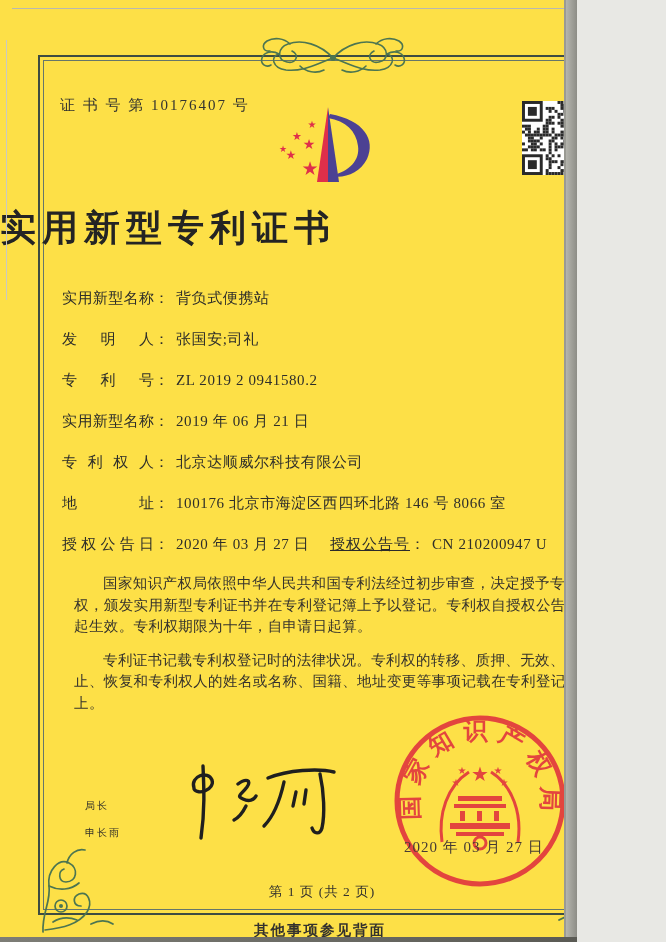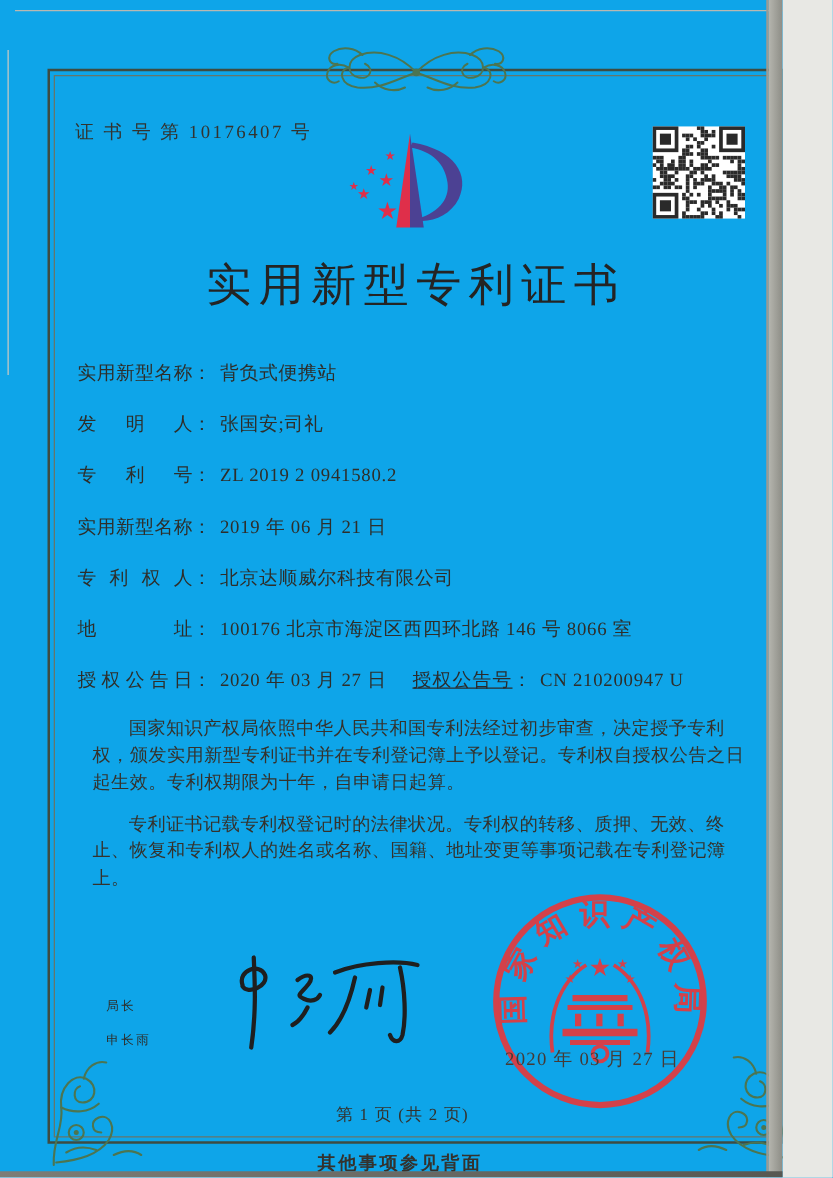--- a/index.html
+++ b/index.html
@@ -1,18 +1,18 @@
 <!DOCTYPE html>
 <html><head>
 <meta charset="utf-8">
 <style>
   html,body{margin:0;padding:0;background:#e8e8e4;}
   .page{
-    position:relative;width:626px;height:942px;overflow:hidden;
-    background:#0ea5e9;
+    position:relative;width:577px;height:942px;overflow:hidden;
+    background:#fde047;
     font-family:"Liberation Serif","DejaVu Serif",serif;
     color:#2b2b2b;
   }
   
   .scan-top{position:absolute;left:12px;top:8px;width:640px;height:1px;background:#b8b8b1;z-index:10;}
   .scan-left{position:absolute;left:6px;top:40px;width:1px;height:260px;background:#c9c9c2;z-index:10;}
   .scan-right{position:absolute;right:0;top:0;width:11px;height:942px;
     background:linear-gradient(to right,#b5b5ae,#8d8d86);z-index:10;}
   .scan-right-line{position:absolute;right:11px;top:0;width:2px;height:942px;background:#9a9a93;z-index:10;}
   .scan-bottom{position:absolute;left:0;bottom:0;width:666px;height:5px;
@@ -23,22 +23,22 @@
   .frame-inner{position:absolute;left:3px;top:3px;right:3px;bottom:3px;border:1px solid #66766a;}
   
   .orn{position:absolute;z-index:2;}
   .orn-top{left:182px;top:36px;}
   .orn-bl{left:33px;top:840px;}
   .orn-br{left:549px;top:836px;}
   
   .cert-no{position:absolute;left:60px;top:96px;font-size:15px;letter-spacing:2px;color:#33332f;z-index:3;}
   .logo{position:absolute;left:270px;top:102px;z-index:3;}
   .qr{position:absolute;left:522px;top:101px;width:74px;height:74px;z-index:3;}
-  .title{position:absolute;left:0;top:204px;width:666px;text-align:center;
-    font-size:36px;font-weight:400;letter-spacing:6px;color:#242424;z-index:3;}
+  .title{position:absolute;left:0;top:204px;width:666px;
+    font-size:36px;font-weight:700;letter-spacing:6px;color:#242424;z-index:3;}
   
   .fields{position:absolute;left:62px;top:289px;width:560px;z-index:3;font-size:15px;}
   .frow{height:21px;margin-bottom:20px;position:relative;white-space:nowrap;}
   .flabel{display:inline-block;width:92px;text-align:justify;text-align-last:justify;color:#2e2e2a;vertical-align:top;}
   .fcolon{display:inline-block;}
   .fvalue{display:inline-block;margin-left:7px;letter-spacing:0.6px;color:#2e2e2a;}
   .fcol2{position:absolute;left:268px;top:0;}
   .fcol2 .flabel2{letter-spacing:1px;text-decoration:underline;}
   
   .paras{position:absolute;left:62px;top:561px;width:554px;z-index:3;

